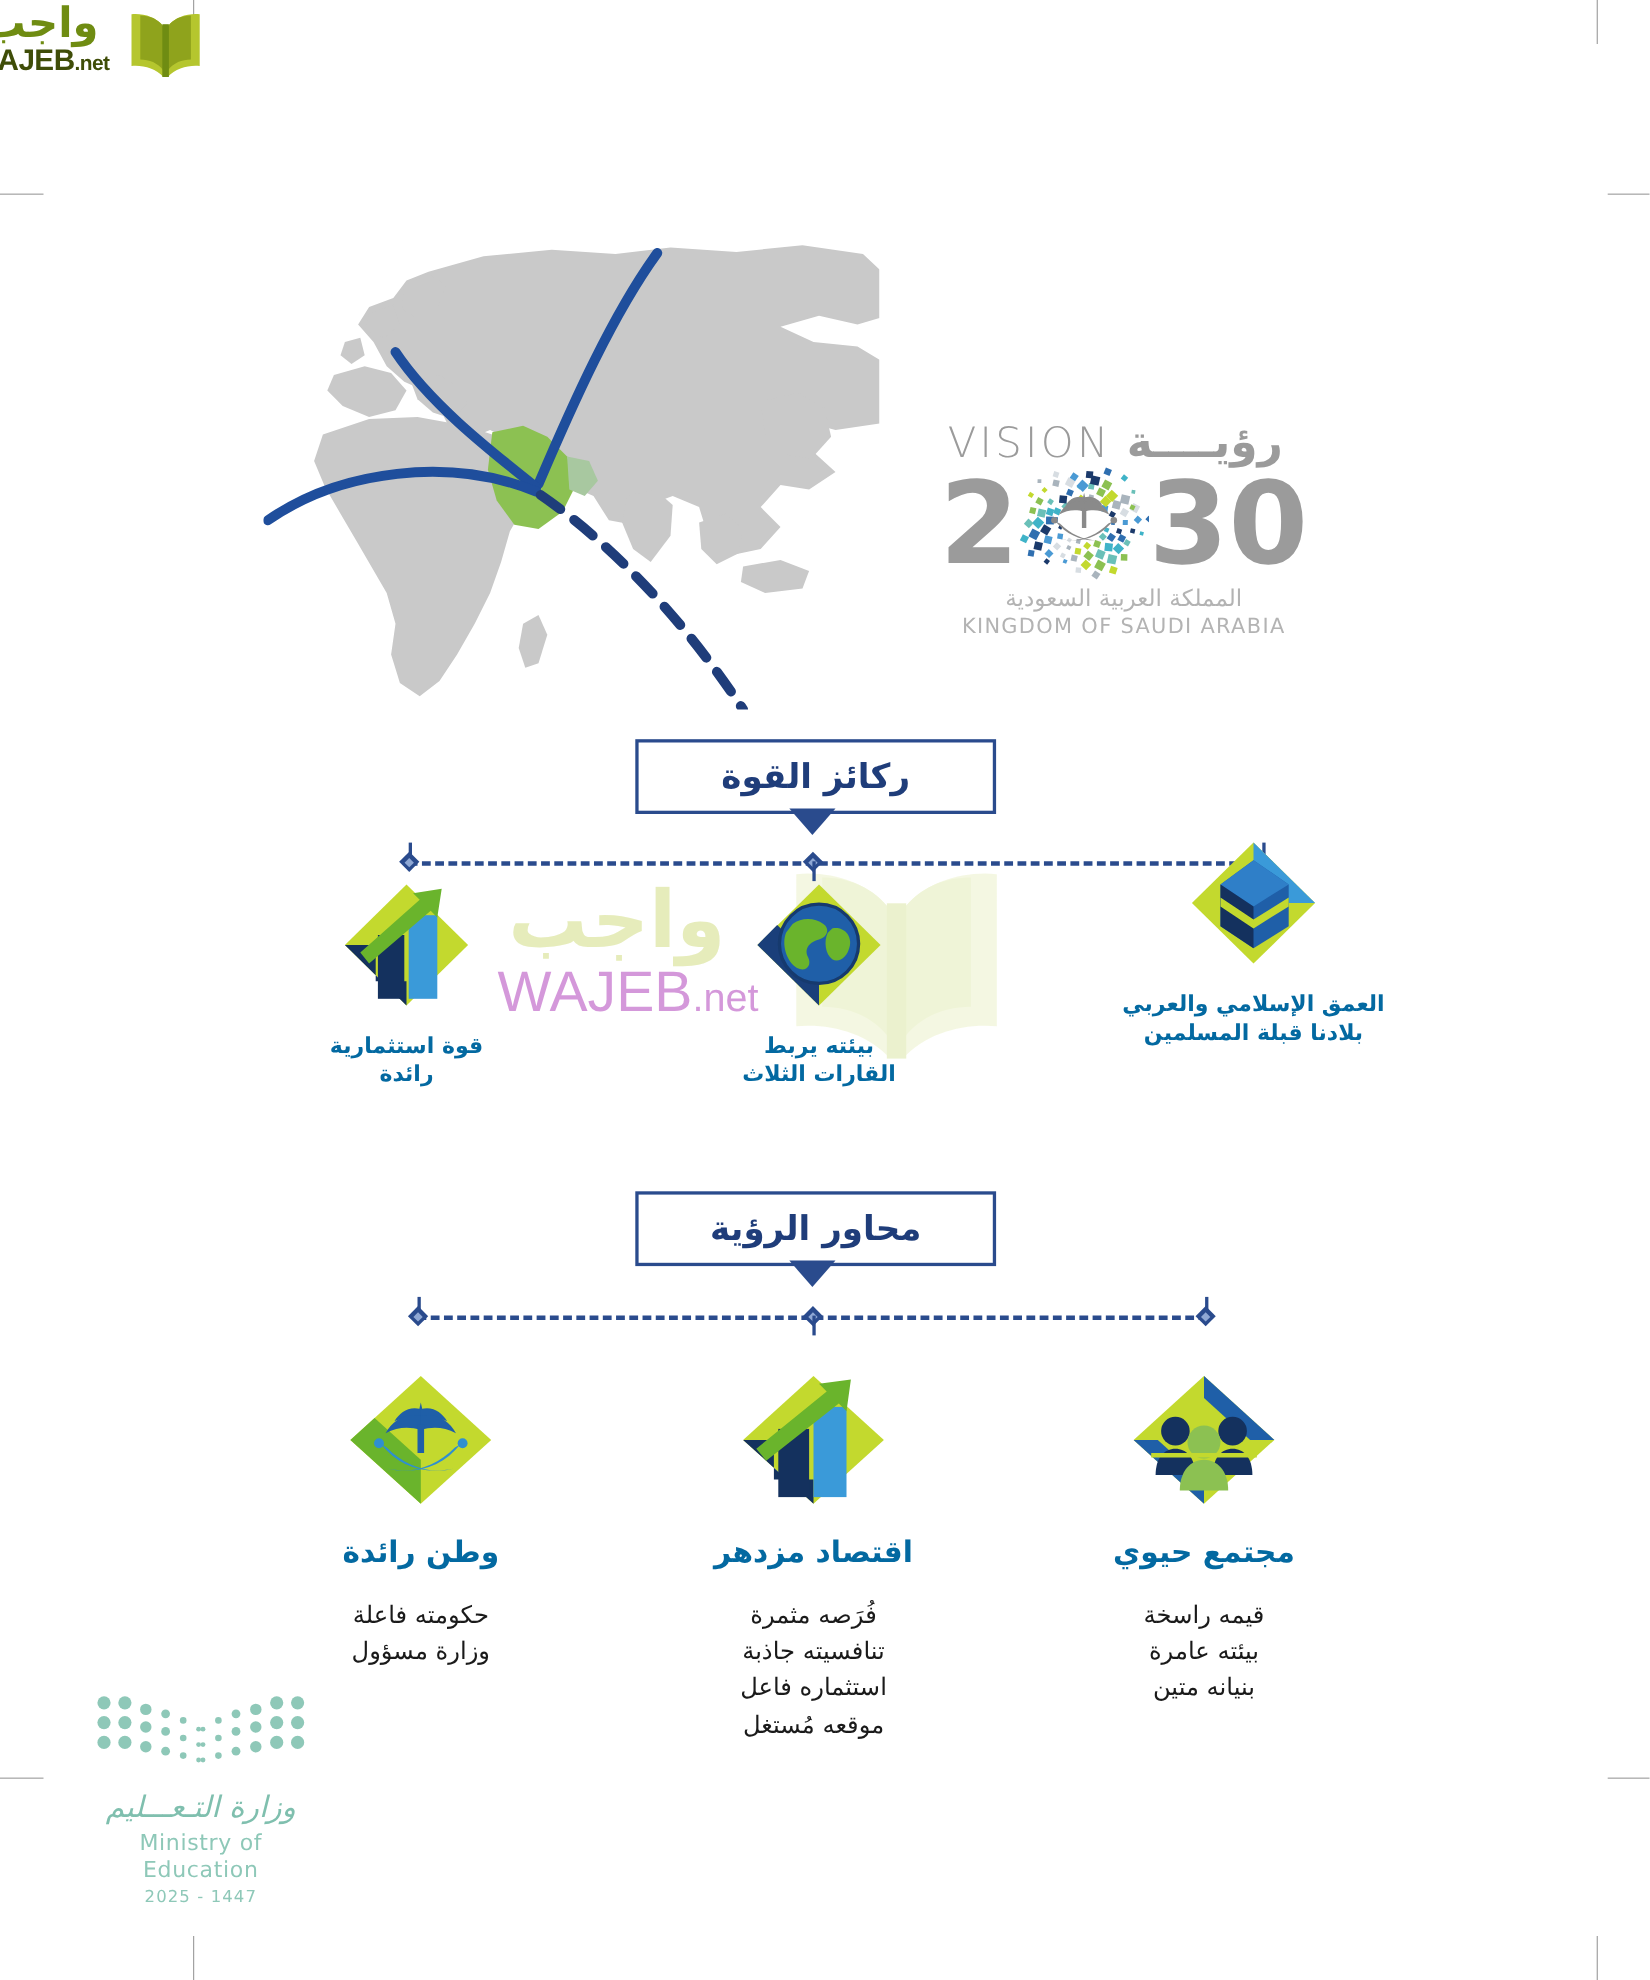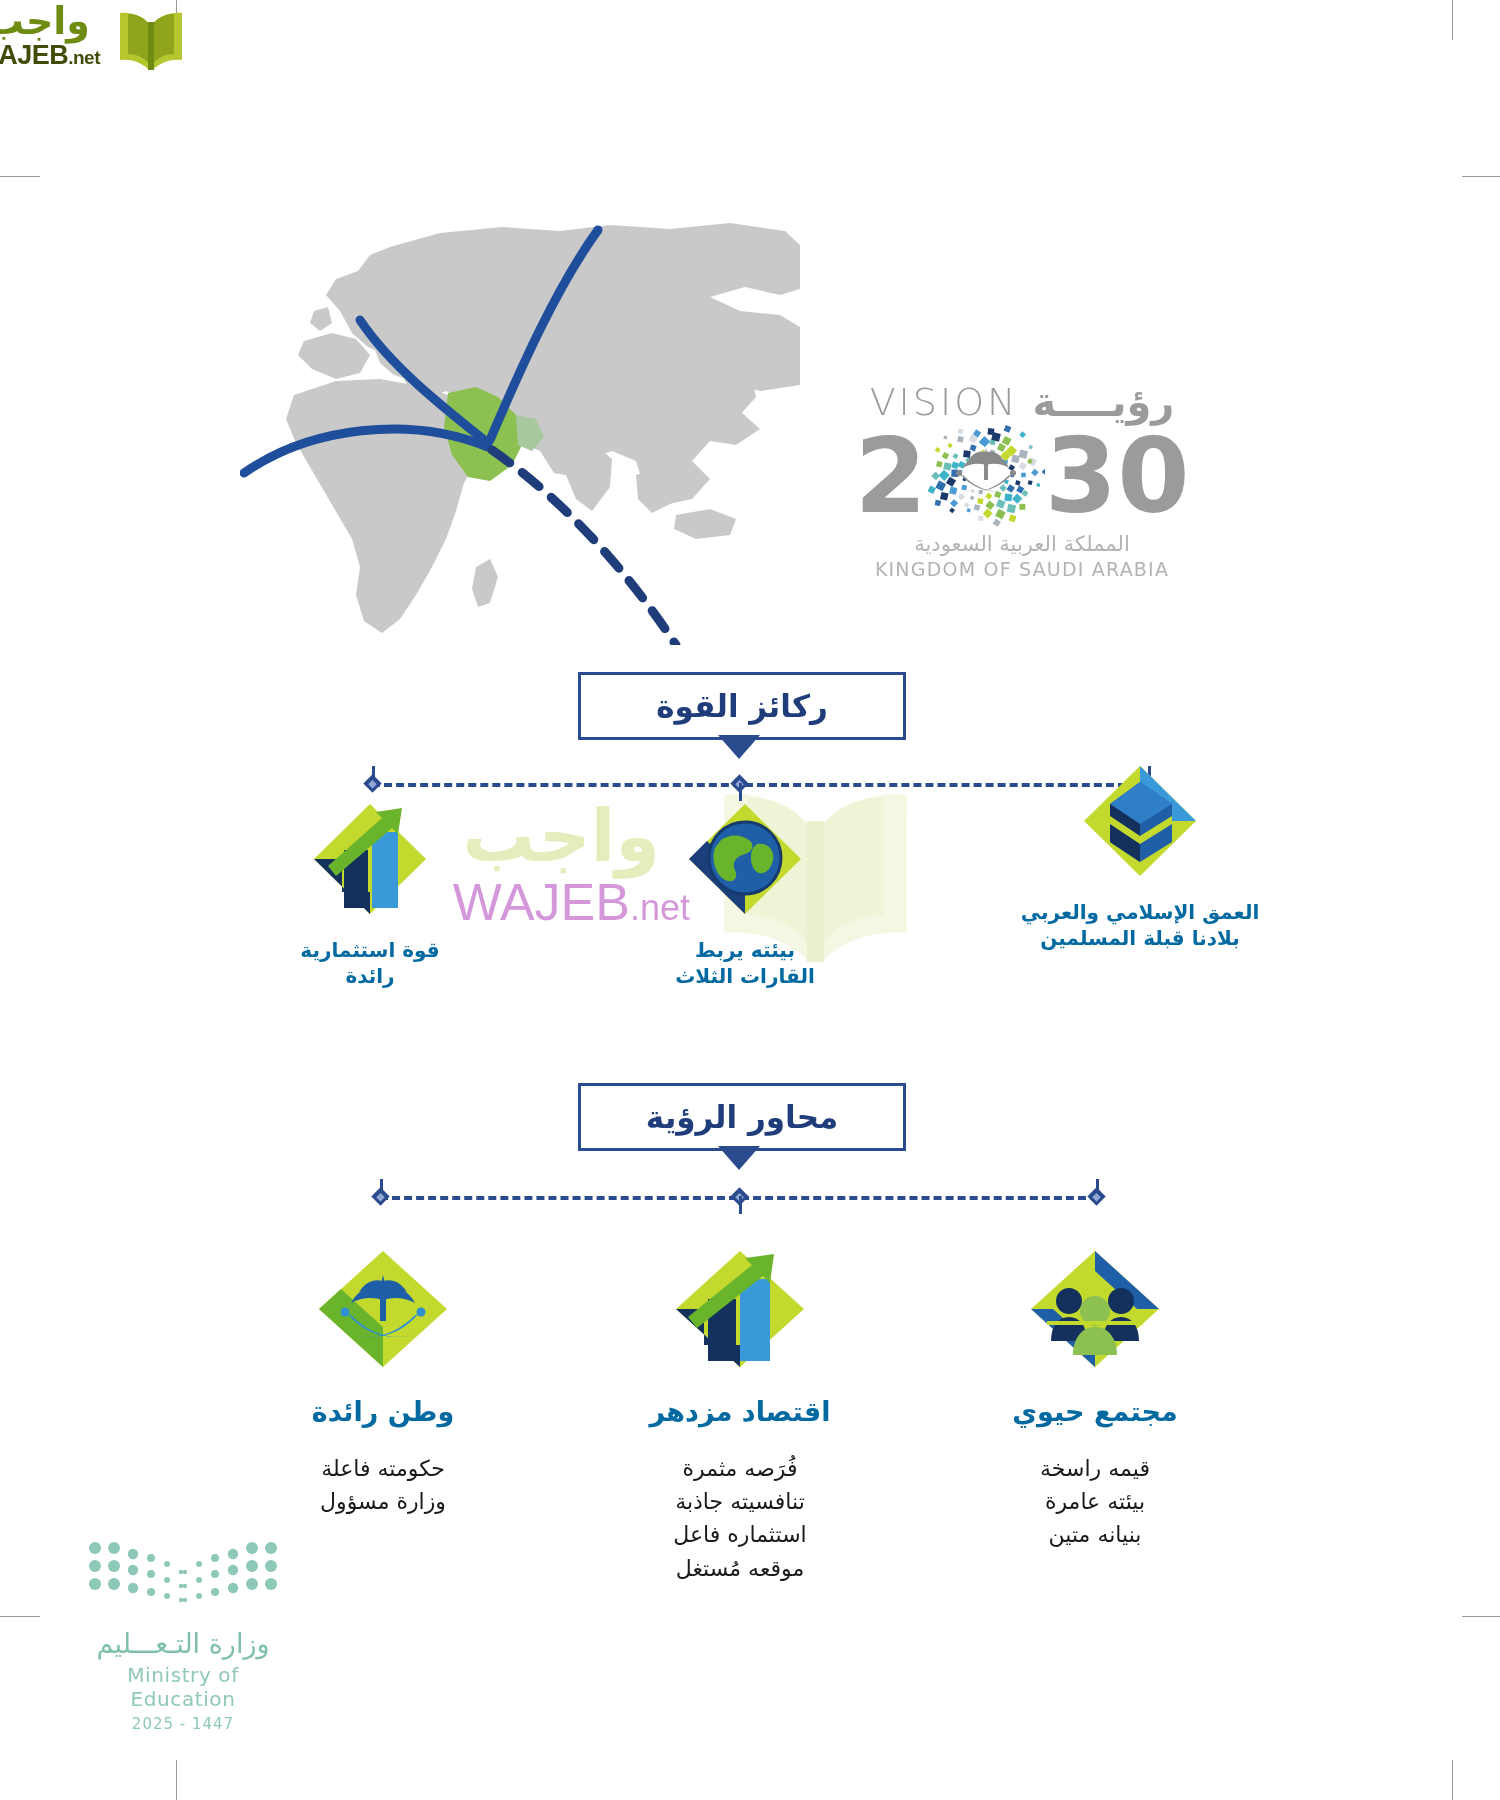--- a/index.html
+++ b/index.html
@@ -76,21 +76,21 @@
   
   #world-map { position: absolute; left: 240px; top: 215px; }
 
   
   #vision-logo {
     position: absolute; left: 862px; top: 380px;
     width: 320px;
     text-align: center;
   }
   .v-line1 {
-    display: flex; align-items: center; justify-content: center;
+    display: flex; align-items: center; justify-content: flex-start;
     gap: 14px; height: 44px;
     direction: ltr;
   }
   .v-word-en {
     font-family: "DejaVu Sans", sans-serif;
     font-size: 38px; color: #9b9b9b; letter-spacing: 3px;
     font-weight: 300;
   }
   .v-word-ar {
     font-size: 40px; color: #9b9b9b; font-weight: 700;
@@ -168,21 +168,21 @@
   .axis .item-sub {
     margin-top: 22px;
     font-size: 22px;
     color: #1a1a1a;
     line-height: 1.52;
   }
 
   
   #moe-logo { position: absolute; left: 78px; top: 1540px; width: 210px; text-align: center; }
   #moe-logo .moe-ar {
-    font-size: 27px; color: #7fbfae; letter-spacing: 1px; margin-top: 12px;
+    font-size: 27px; color: #7fbfae; letter-spacing: 1px; margin-top: 12px; font-style: italic;
   }
   #moe-logo .moe-en {
     font-family: "DejaVu Sans", sans-serif;
     font-size: 20px; color: #8ec8b8; letter-spacing: 0.6px;
     direction: ltr; margin-top: 4px;
   }
   #moe-logo .moe-year {
     font-family: "DejaVu Sans", sans-serif;
     font-size: 15px; color: #8ec8b8; letter-spacing: 1px;
     direction: ltr; margin-top: 4px;

